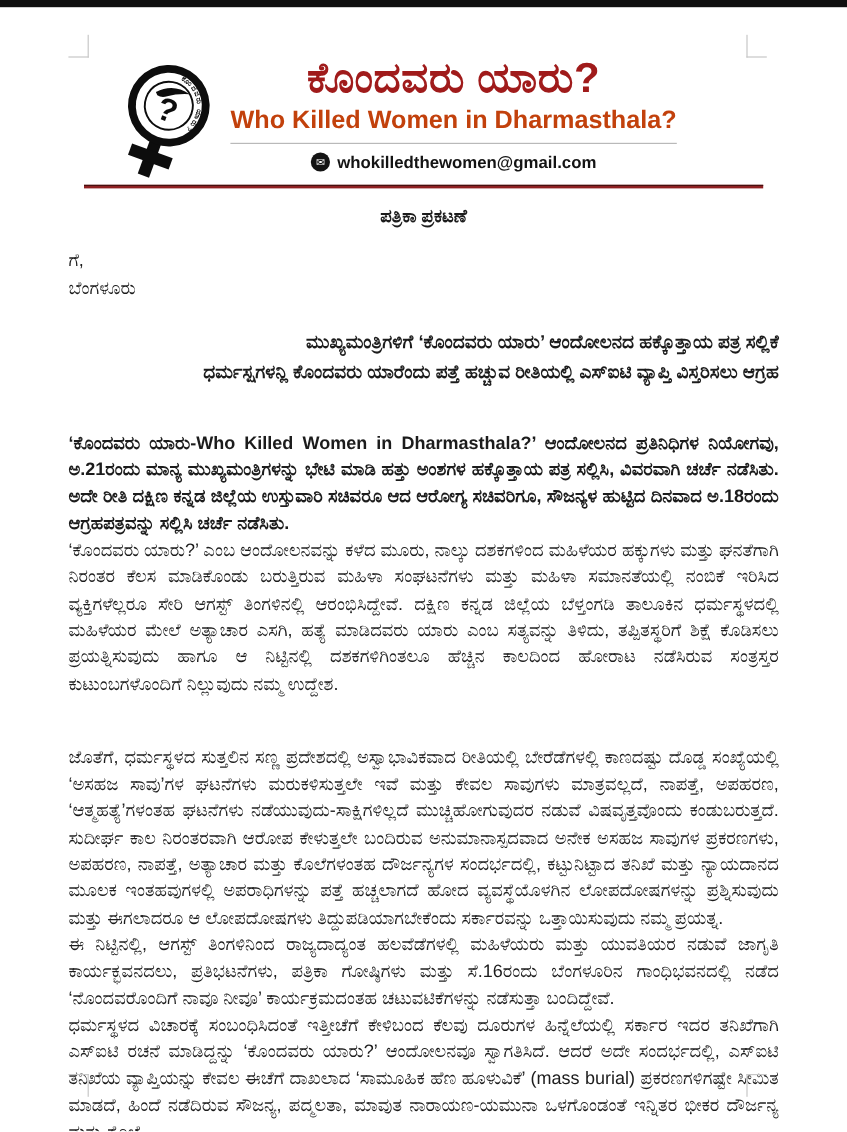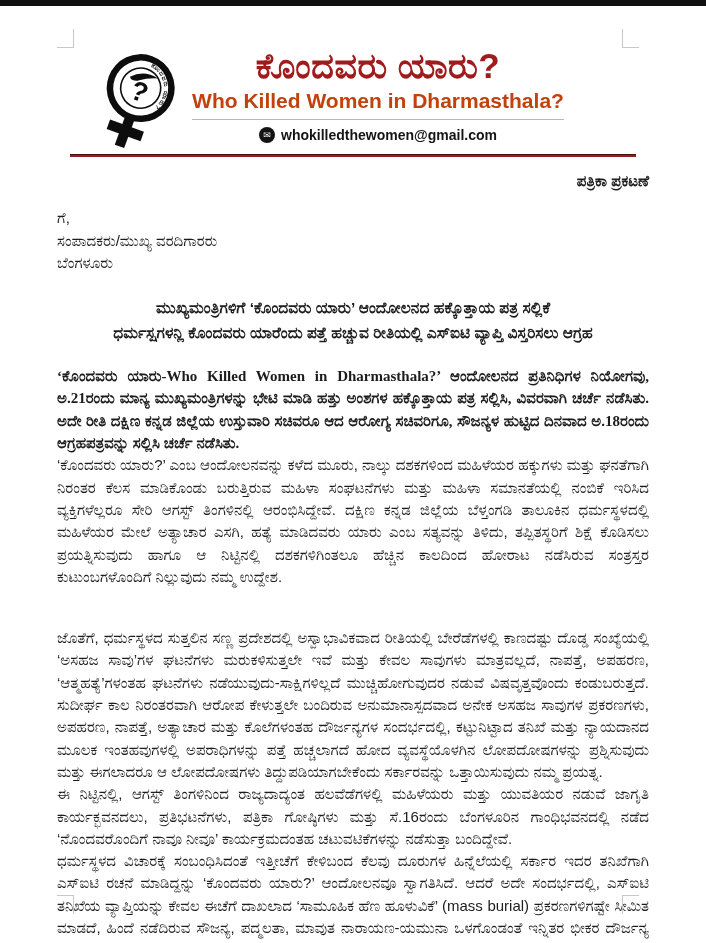--- a/index.html
+++ b/index.html
@@ -28,25 +28,25 @@
   .m-email { font-size:14px; font-weight:bold; color:#141414; display:flex; align-items:center; justify-content:center; gap:6px; }
   .email-ic {
     display:inline-flex; width:16px; height:16px; border-radius:50%;
     background:#141414; color:#ffffff; font-size:9px; line-height:16px;
     align-items:center; justify-content:center;
   }
   .red-rule { margin:11px auto 0 auto; width:566px; height:3px; background:#8e2022; border-top:1px solid #47100f; }
 
   
   .content { width:592px; margin:0 auto; font-size:15px; line-height:22.3px; }
-  .pr-label { text-align:right; font-weight:bold; font-size:15px; margin-top:13px; }
+  .pr-label { text-align:center; font-weight:bold; font-size:15px; margin-top:13px; }
   .address { margin-top:15px; }
-  .headline { text-align:center; font-weight:bold; font-size:15.5px; line-height:25px; margin-top:21px; }
+  .headline { text-align:right; font-weight:bold; font-size:15.5px; line-height:25px; margin-top:21px; }
   .content p { text-align:justify; }
-  .p-lead { font-weight:bold; margin-top:20px;font-family:Liberation Serif, serif; }
+  .p-lead { font-weight:bold; margin-top:36px; }
   .p-gap  { margin-top:39px; }
 </style>
 </head>
 <body>
 
 <div class="page">
   <div class="topbar"></div>
 
   <div class="crop tl"></div>
   <div class="crop tr"></div>
@@ -82,21 +82,20 @@
       </div>
     </div>
     <div class="red-rule"></div>
   </div>
 
   <div class="content">
     <div class="pr-label">ಪತ್ರಿಕಾ ಪ್ರಕಟಣೆ</div>
 
     <div class="address">
       <div>ಗೆ,</div>
-      <div>ಸಂಪಾದಕರು/ಮುಖ್ಯ ವರದಿಗಾರರು</div>
       <div>ಬೆಂಗಳೂರು</div>
     </div>
 
     <div class="headline">
       <div>ಮುಖ್ಯಮಂತ್ರಿಗಳಿಗೆ ‘ಕೊಂದವರು ಯಾರು’ ಆಂದೋಲನದ ಹಕ್ಕೊತ್ತಾಯ ಪತ್ರ ಸಲ್ಲಿಕೆ</div>
       <div>ಧರ್ಮಸ್ಷಗಳನ್ಲಿ ಕೊಂದವರು ಯಾರೆಂದು ಪತ್ತೆ ಹಚ್ಚುವ ರೀತಿಯಲ್ಲಿ ಎಸ್‌ಐಟಿ ವ್ಯಾಪ್ತಿ ವಿಸ್ತರಿಸಲು ಆಗ್ರಹ</div>
     </div>
 
     <p class="p-lead">‘ಕೊಂದವರು ಯಾರು-Who Killed Women in Dharmasthala?’ ಆಂದೋಲನದ ಪ್ರತಿನಿಧಿಗಳ ನಿಯೋಗವು, ಅ.21ರಂದು ಮಾನ್ಯ ಮುಖ್ಯಮಂತ್ರಿಗಳನ್ನು ಭೇಟಿ ಮಾಡಿ ಹತ್ತು ಅಂಶಗಳ ಹಕ್ಕೊತ್ತಾಯ ಪತ್ರ ಸಲ್ಲಿಸಿ, ವಿವರವಾಗಿ ಚರ್ಚೆ ನಡೆಸಿತು. ಅದೇ ರೀತಿ ದಕ್ಷಿಣ ಕನ್ನಡ ಜಿಲ್ಲೆಯ ಉಸ್ತುವಾರಿ ಸಚಿವರೂ ಆದ ಆರೋಗ್ಯ ಸಚಿವರಿಗೂ, ಸೌಜನ್ಯಳ ಹುಟ್ಟಿದ ದಿನವಾದ ಅ.18ರಂದು ಆಗ್ರಹಪತ್ರವನ್ನು ಸಲ್ಲಿಸಿ ಚರ್ಚೆ ನಡೆಸಿತು.</p>
     <p>‘ಕೊಂದವರು ಯಾರು?’ ಎಂಬ ಆಂದೋಲನವನ್ನು ಕಳೆದ ಮೂರು, ನಾಲ್ಕು ದಶಕಗಳಿಂದ ಮಹಿಳೆಯರ ಹಕ್ಕುಗಳು ಮತ್ತು ಘನತೆಗಾಗಿ ನಿರಂತರ ಕೆಲಸ ಮಾಡಿಕೊಂಡು ಬರುತ್ತಿರುವ ಮಹಿಳಾ ಸಂಘಟನೆಗಳು ಮತ್ತು ಮಹಿಳಾ ಸಮಾನತೆಯಲ್ಲಿ ನಂಬಿಕೆ ಇರಿಸಿದ ವ್ಯಕ್ತಿಗಳೆಲ್ಲರೂ ಸೇರಿ ಆಗಸ್ಟ್ ತಿಂಗಳಿನಲ್ಲಿ ಆರಂಭಿಸಿದ್ದೇವೆ. ದಕ್ಷಿಣ ಕನ್ನಡ ಜಿಲ್ಲೆಯ ಬೆಳ್ತಂಗಡಿ ತಾಲೂಕಿನ ಧರ್ಮಸ್ಥಳದಲ್ಲಿ ಮಹಿಳೆಯರ ಮೇಲೆ ಅತ್ಯಾಚಾರ ಎಸಗಿ, ಹತ್ಯೆ ಮಾಡಿದವರು ಯಾರು ಎಂಬ ಸತ್ಯವನ್ನು ತಿಳಿದು, ತಪ್ಪಿತಸ್ಥರಿಗೆ ಶಿಕ್ಷೆ ಕೊಡಿಸಲು ಪ್ರಯತ್ನಿಸುವುದು ಹಾಗೂ ಆ ನಿಟ್ಟಿನಲ್ಲಿ ದಶಕಗಳಿಗಿಂತಲೂ ಹೆಚ್ಚಿನ ಕಾಲದಿಂದ ಹೋರಾಟ ನಡೆಸಿರುವ ಸಂತ್ರಸ್ತರ ಕುಟುಂಬಗಳೊಂದಿಗೆ ನಿಲ್ಲುವುದು ನಮ್ಮ ಉದ್ದೇಶ.</p>

